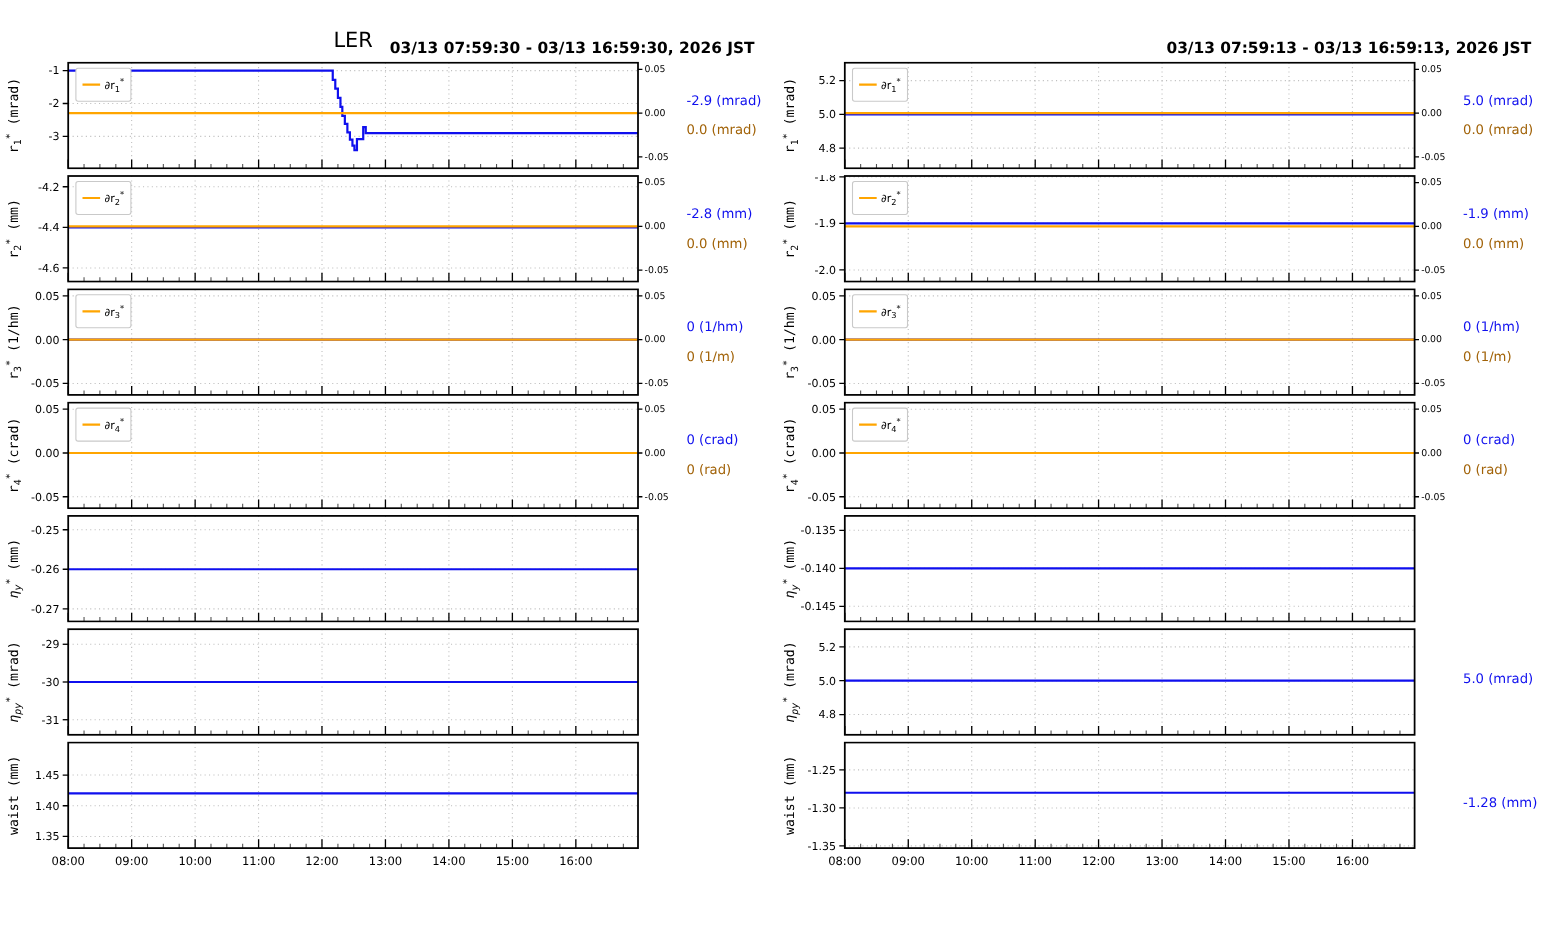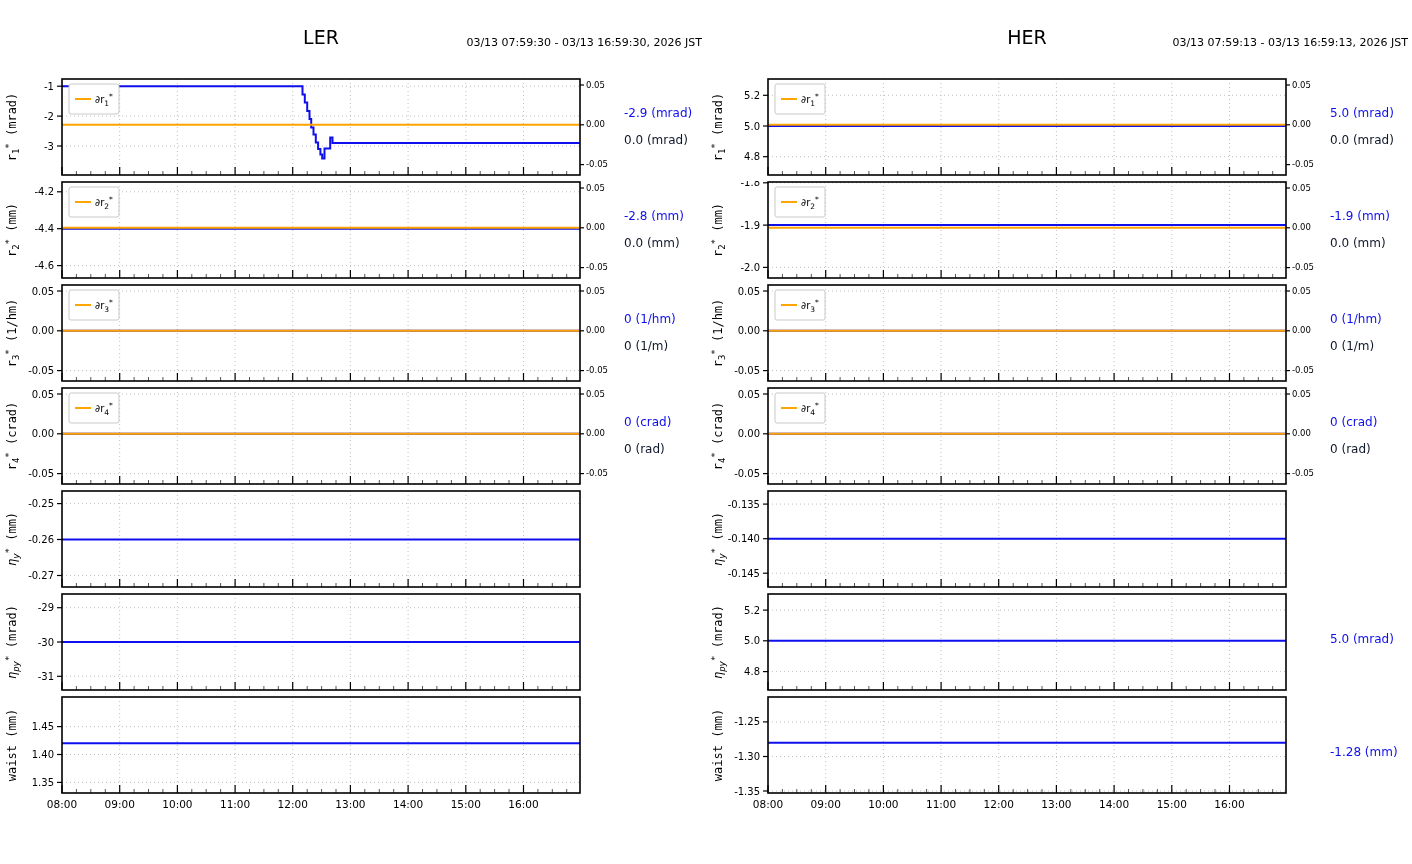--- a/index.html
+++ b/index.html
@@ -1,28 +1,28 @@
 <!DOCTYPE html>
 <html><head>
 <meta charset="utf-8">
 <style>
   html,body{margin:0;padding:0;background:#fff;}
   body{width:1412px;height:864px;overflow:hidden;font-family:"DejaVu Sans",sans-serif;}
   .dashboard{display:flex;width:1412px;}
   .panel{width:706px;flex:0 0 706px;}
-  .panel-header{position:relative;height:78px;}
+  .panel-header{position:relative;height:56px;}
   .panel-title{position:absolute;left:62px;right:126px;top:26px;text-align:center;
     font-size:19px;color:#000;}
-  .panel-timerange{position:absolute;right:4px;top:36px;font-size:11px;font-weight:normal;color:#000;white-space:nowrap;}
+  .panel-timerange{position:absolute;right:20px;top:36px;font-size:14px;font-weight:bold;color:#000;white-space:nowrap;}
   .plot-row{display:flex;margin-bottom:5px;position:relative;}
   .plot-svg{display:block;}
   .vals{position:relative;width:86px;flex:0 0 86px;}
   .val{position:absolute;left:4px;font-size:12px;white-space:nowrap;}
   .val.blue{color:#0f0fee;}
-  .val.orange{color:#0f172a;}
+  .val.orange{color:#a16207;}
   .v0of2{top:29%;}
   .v1of2{top:56%;}
   .v0of1{top:40%;}
   
   .grid{stroke:#bfbfbf;stroke-width:1;stroke-dasharray:1 3;}
   .tick{stroke:#000;stroke-width:1.2;}
   .mtick{stroke:#555;stroke-width:1;}
   .spine{fill:none;stroke:#000;stroke-width:1.6;}
   text{fill:#000;}
   .ytl{font:10px "DejaVu Sans",sans-serif;}
@@ -535,21 +535,20 @@
             <polyline points="62.0,47.3 580.0,47.3" fill="none" stroke="#0f0fee" stroke-width="2"></polyline>
             <text transform="rotate(-90 16 49)" x="16" y="49" class="yll" text-anchor="middle"><tspan>waist</tspan><tspan dy="0"> (mm)</tspan></text>
             <rect x="62" y="1" width="518" height="96" class="spine"></rect>
           </svg>
         </div>
       </div>
   </section>
 
   <section class="panel">
     <div class="panel-header">
-      <div class="panel-title">HER</div>
       <div class="panel-timerange">03/13 07:59:13 - 03/13 16:59:13, 2026 JST</div>
     </div>
     <div class="panel-plots">
         <div class="plot-row">
           <svg class="plot-svg" width="620" height="98" viewBox="0 0 620 98">
             <line x1="119.6837416481069" y1="1" x2="119.6837416481069" y2="97" class="grid"></line>
             <line x1="177.3674832962138" y1="1" x2="177.3674832962138" y2="97" class="grid"></line>
             <line x1="235.05122494432072" y1="1" x2="235.05122494432072" y2="97" class="grid"></line>
             <line x1="292.7349665924276" y1="1" x2="292.7349665924276" y2="97" class="grid"></line>
             <line x1="350.4187082405345" y1="1" x2="350.4187082405345" y2="97" class="grid"></line>

